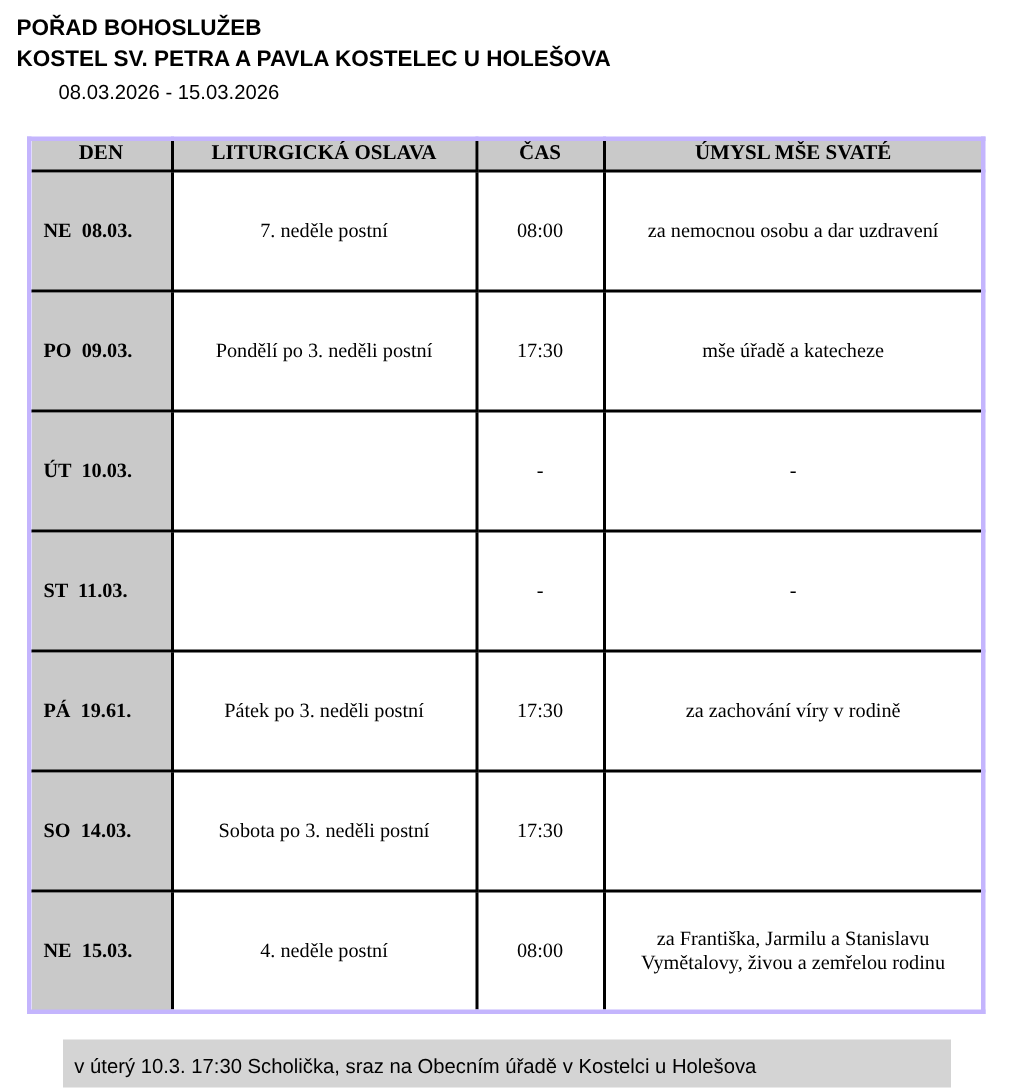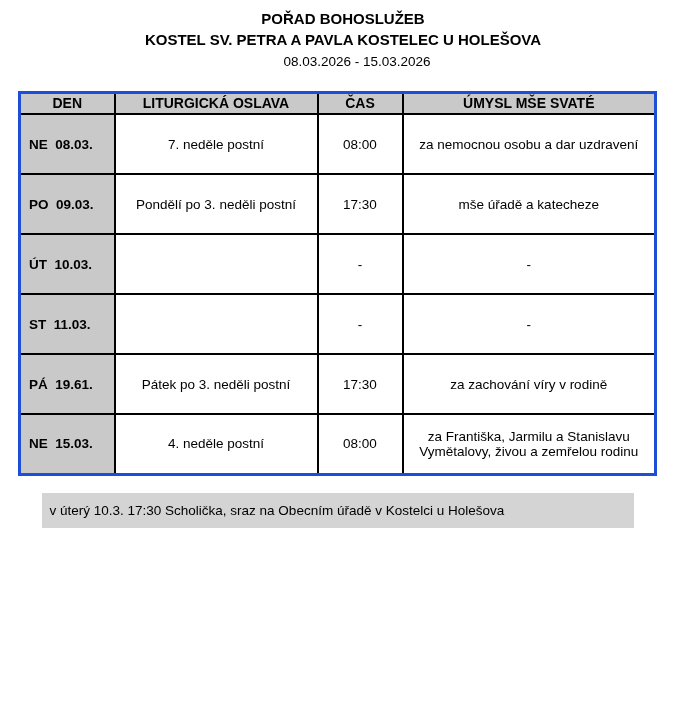--- a/index.html
+++ b/index.html
@@ -9,61 +9,62 @@
     font-family: "Liberation Sans", sans-serif;
     color: #000000;
   }
   .page {
     width: 675px;
     height: 725px;
     box-sizing: border-box;
     padding-top: 8px;
   }
   .titles {
-    text-align: center;
+    text-align: left;
     margin-bottom: 22px;
     padding-left: 11px;
   }
   .title-main, .title-sub {
     font-size: 15px;
     font-weight: bold;
     line-height: 1.25;
     margin: 2px 0;
   }
   .title-date {
     font-size: 13.5px;
     margin-top: 4px;
     margin-left: 28px;
   }
   table.schedule {
     border-collapse: collapse;
     table-layout: fixed;
     width: 636px;
     margin: 0 auto;
-    border: 3px solid #1d4ed8;
+    border: 3px solid #c4b5fd;
+    font-family: Liberation Serif, serif;
   }
   table.schedule th,
   table.schedule td {
     border: 2px solid #000;
     font-size: 13.5px;
     text-align: center;
     vertical-align: middle;
     padding: 2px 6px;
     box-sizing: border-box;
     overflow: hidden;
   }
   table.schedule thead th {
     background: #c9c9c9;
     font-weight: bold;
     font-size: 14px;
     height: 22px;
     padding: 1px 4px;
   }
   table.schedule tbody tr {
-    height: 60px;
+    height: 80px;
   }
   table.schedule td.day-cell {
     background: #c9c9c9;
     font-weight: bold;
     text-align: left;
     padding-left: 8px;
     white-space: pre;
   }
   .footer-note {
     width: 592px;
@@ -129,20 +130,26 @@
           <td>-</td>
           <td>-</td>
         </tr>
         <tr>
           <td class="day-cell">PÁ  19.61.</td>
           <td>Pátek po 3. neděli postní</td>
           <td>17:30</td>
           <td>za zachování víry v rodině</td>
         </tr>
         <tr>
+          <td class="day-cell">SO  14.03.</td>
+          <td>Sobota po 3. neděli postní</td>
+          <td>17:30</td>
+          <td></td>
+        </tr>
+        <tr>
           <td class="day-cell">NE  15.03.</td>
           <td>4. neděle postní</td>
           <td>08:00</td>
           <td>za Františka, Jarmilu a Stanislavu Vymětalovy, živou a zemřelou rodinu</td>
         </tr>
       </tbody>
   </table>
 
   <div class="footer-note">v úterý 10.3. 17:30 Scholička, sraz na Obecním úřadě v Kostelci u Holešova</div>
 

